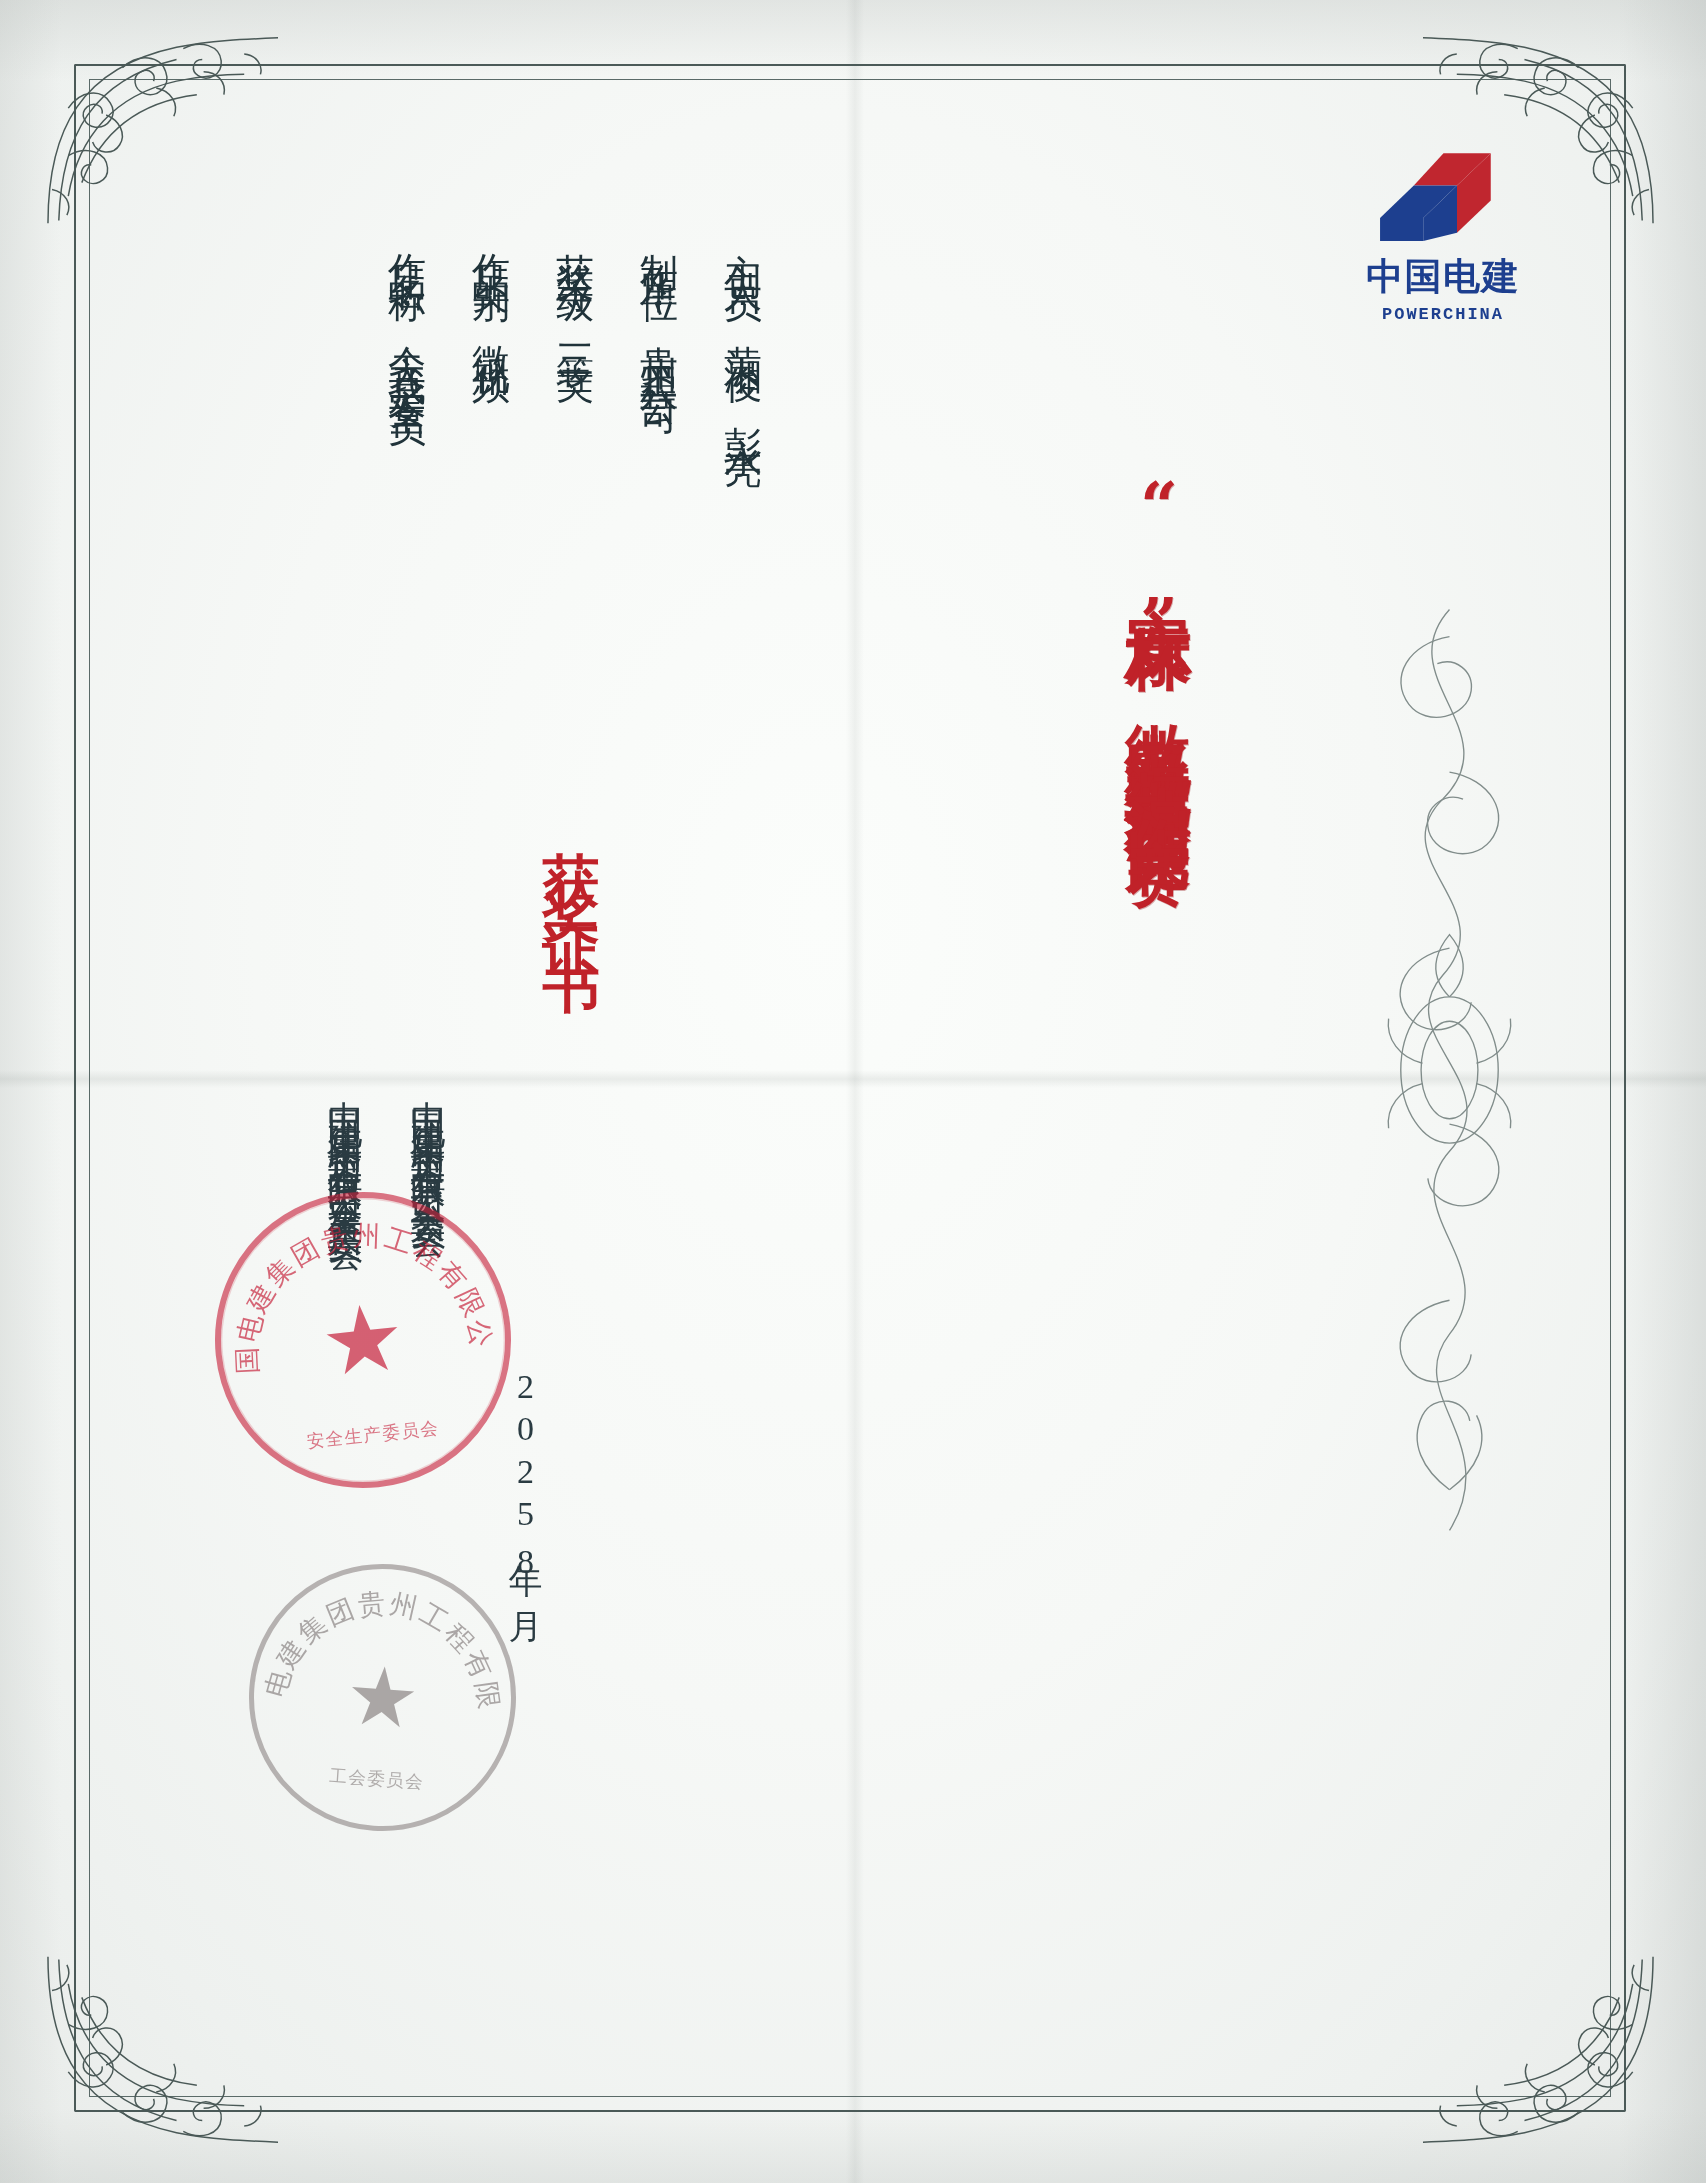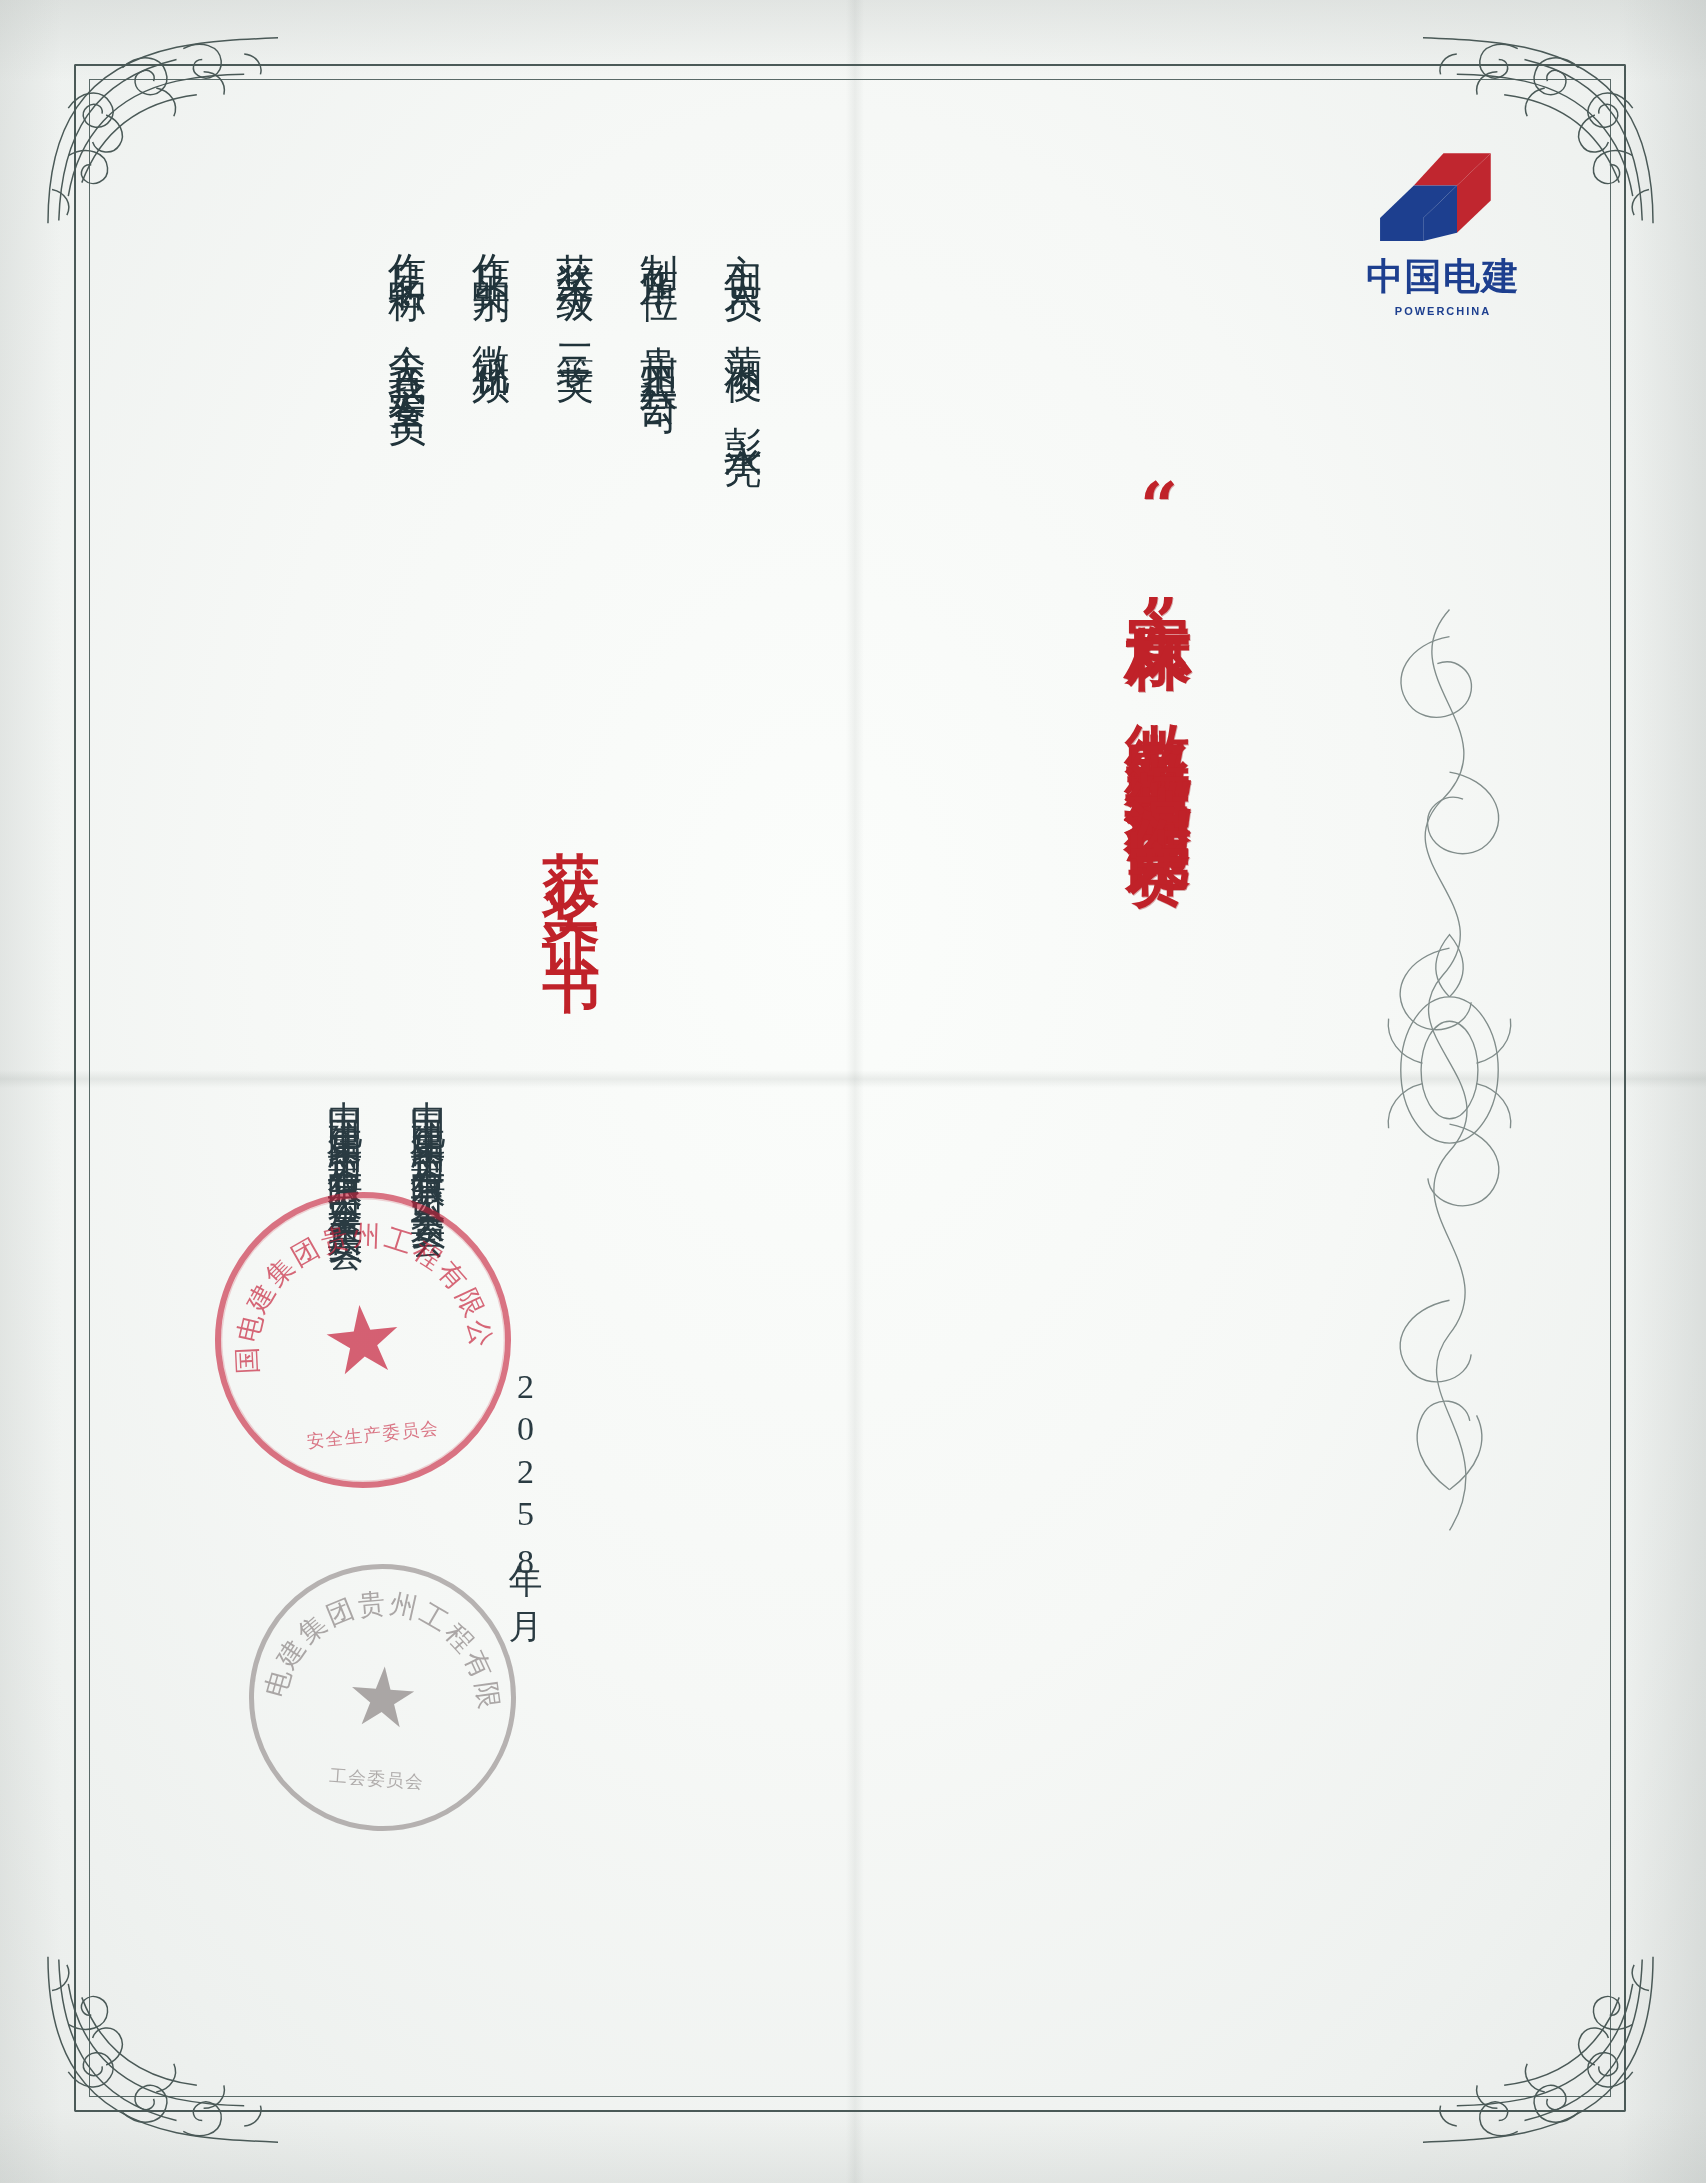--- a/index.html
+++ b/index.html
@@ -93,22 +93,22 @@
     margin-top: 4.1px;
     font-family: "Liberation Sans", sans-serif;
     font-size: 37px;
     font-weight: bold;
     color: #1d3f8f;
     letter-spacing: 1.4px;
     white-space: nowrap;
   }
   .logo-en {
     margin-top: 2.7px;
-    font-family: Liberation Sans, sans-serif;
-    font-size: 11px;
+    font-family: Liberation Mono, monospace;
+    font-size: 17px;
     font-weight: bold;
     color: #1d3f8f;
     letter-spacing: 2px;
   }
 
   
   .title-main {
     position: absolute;
     right: 515px;
     top: 467px;

